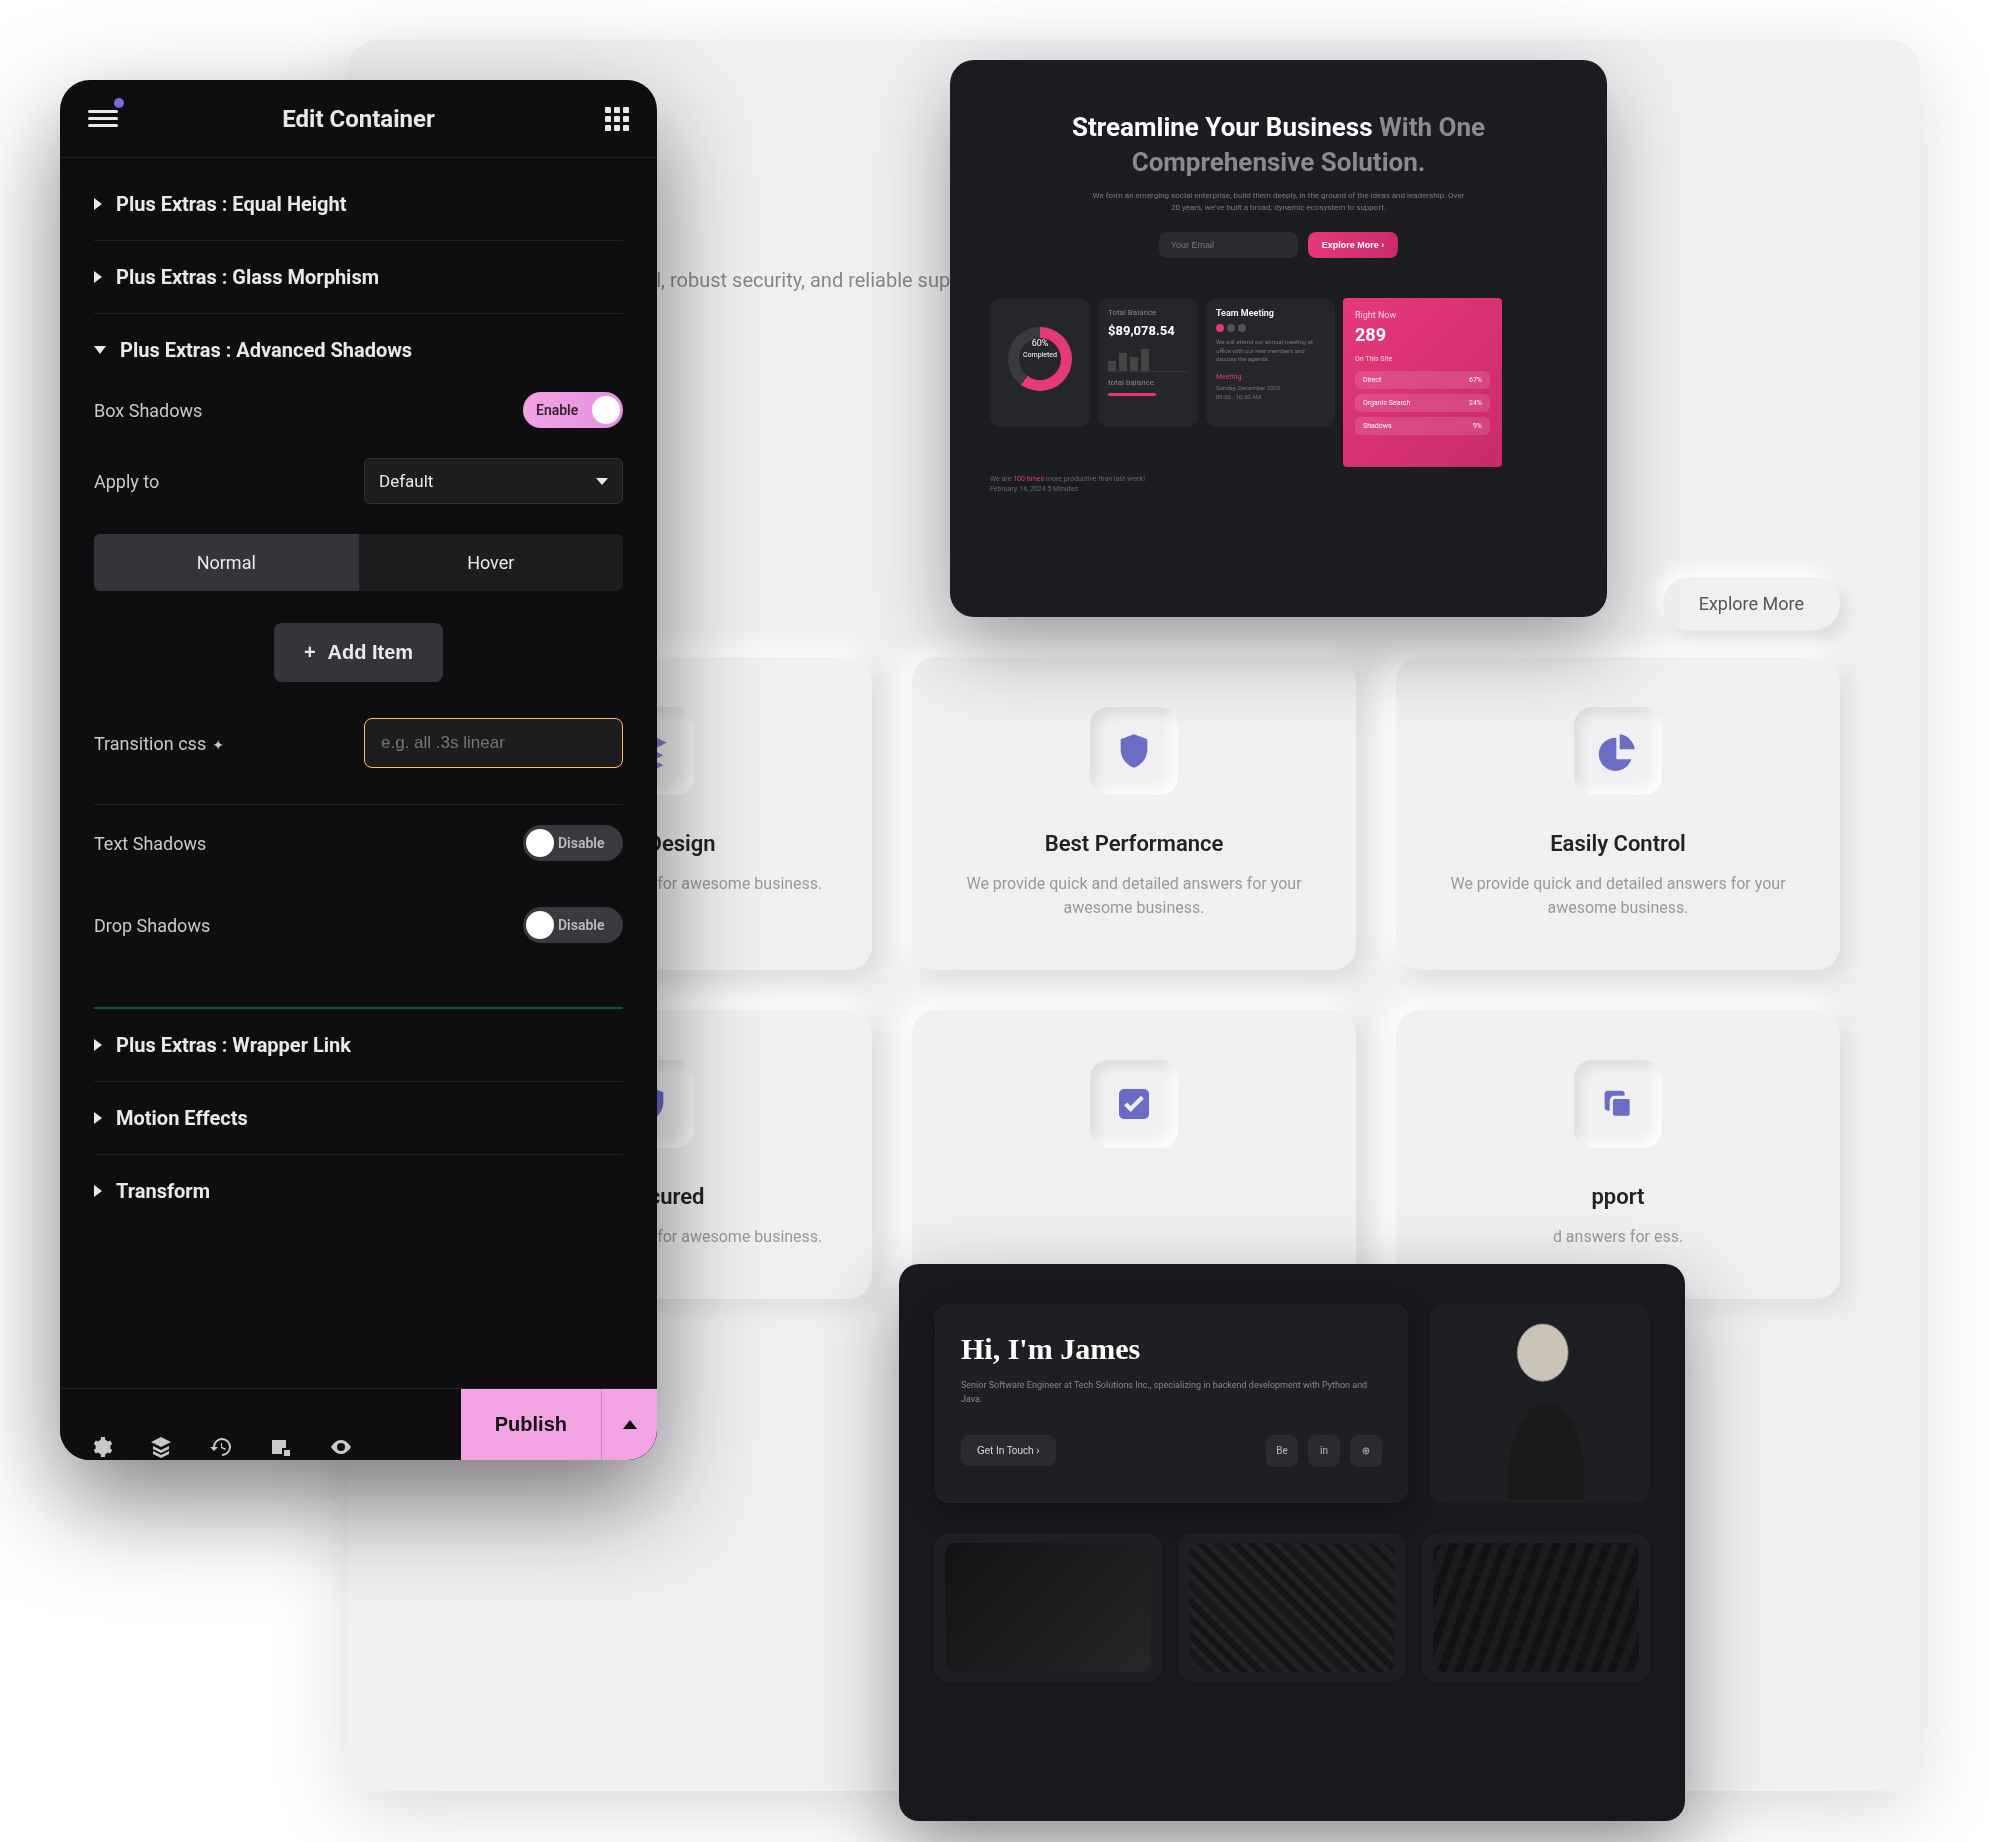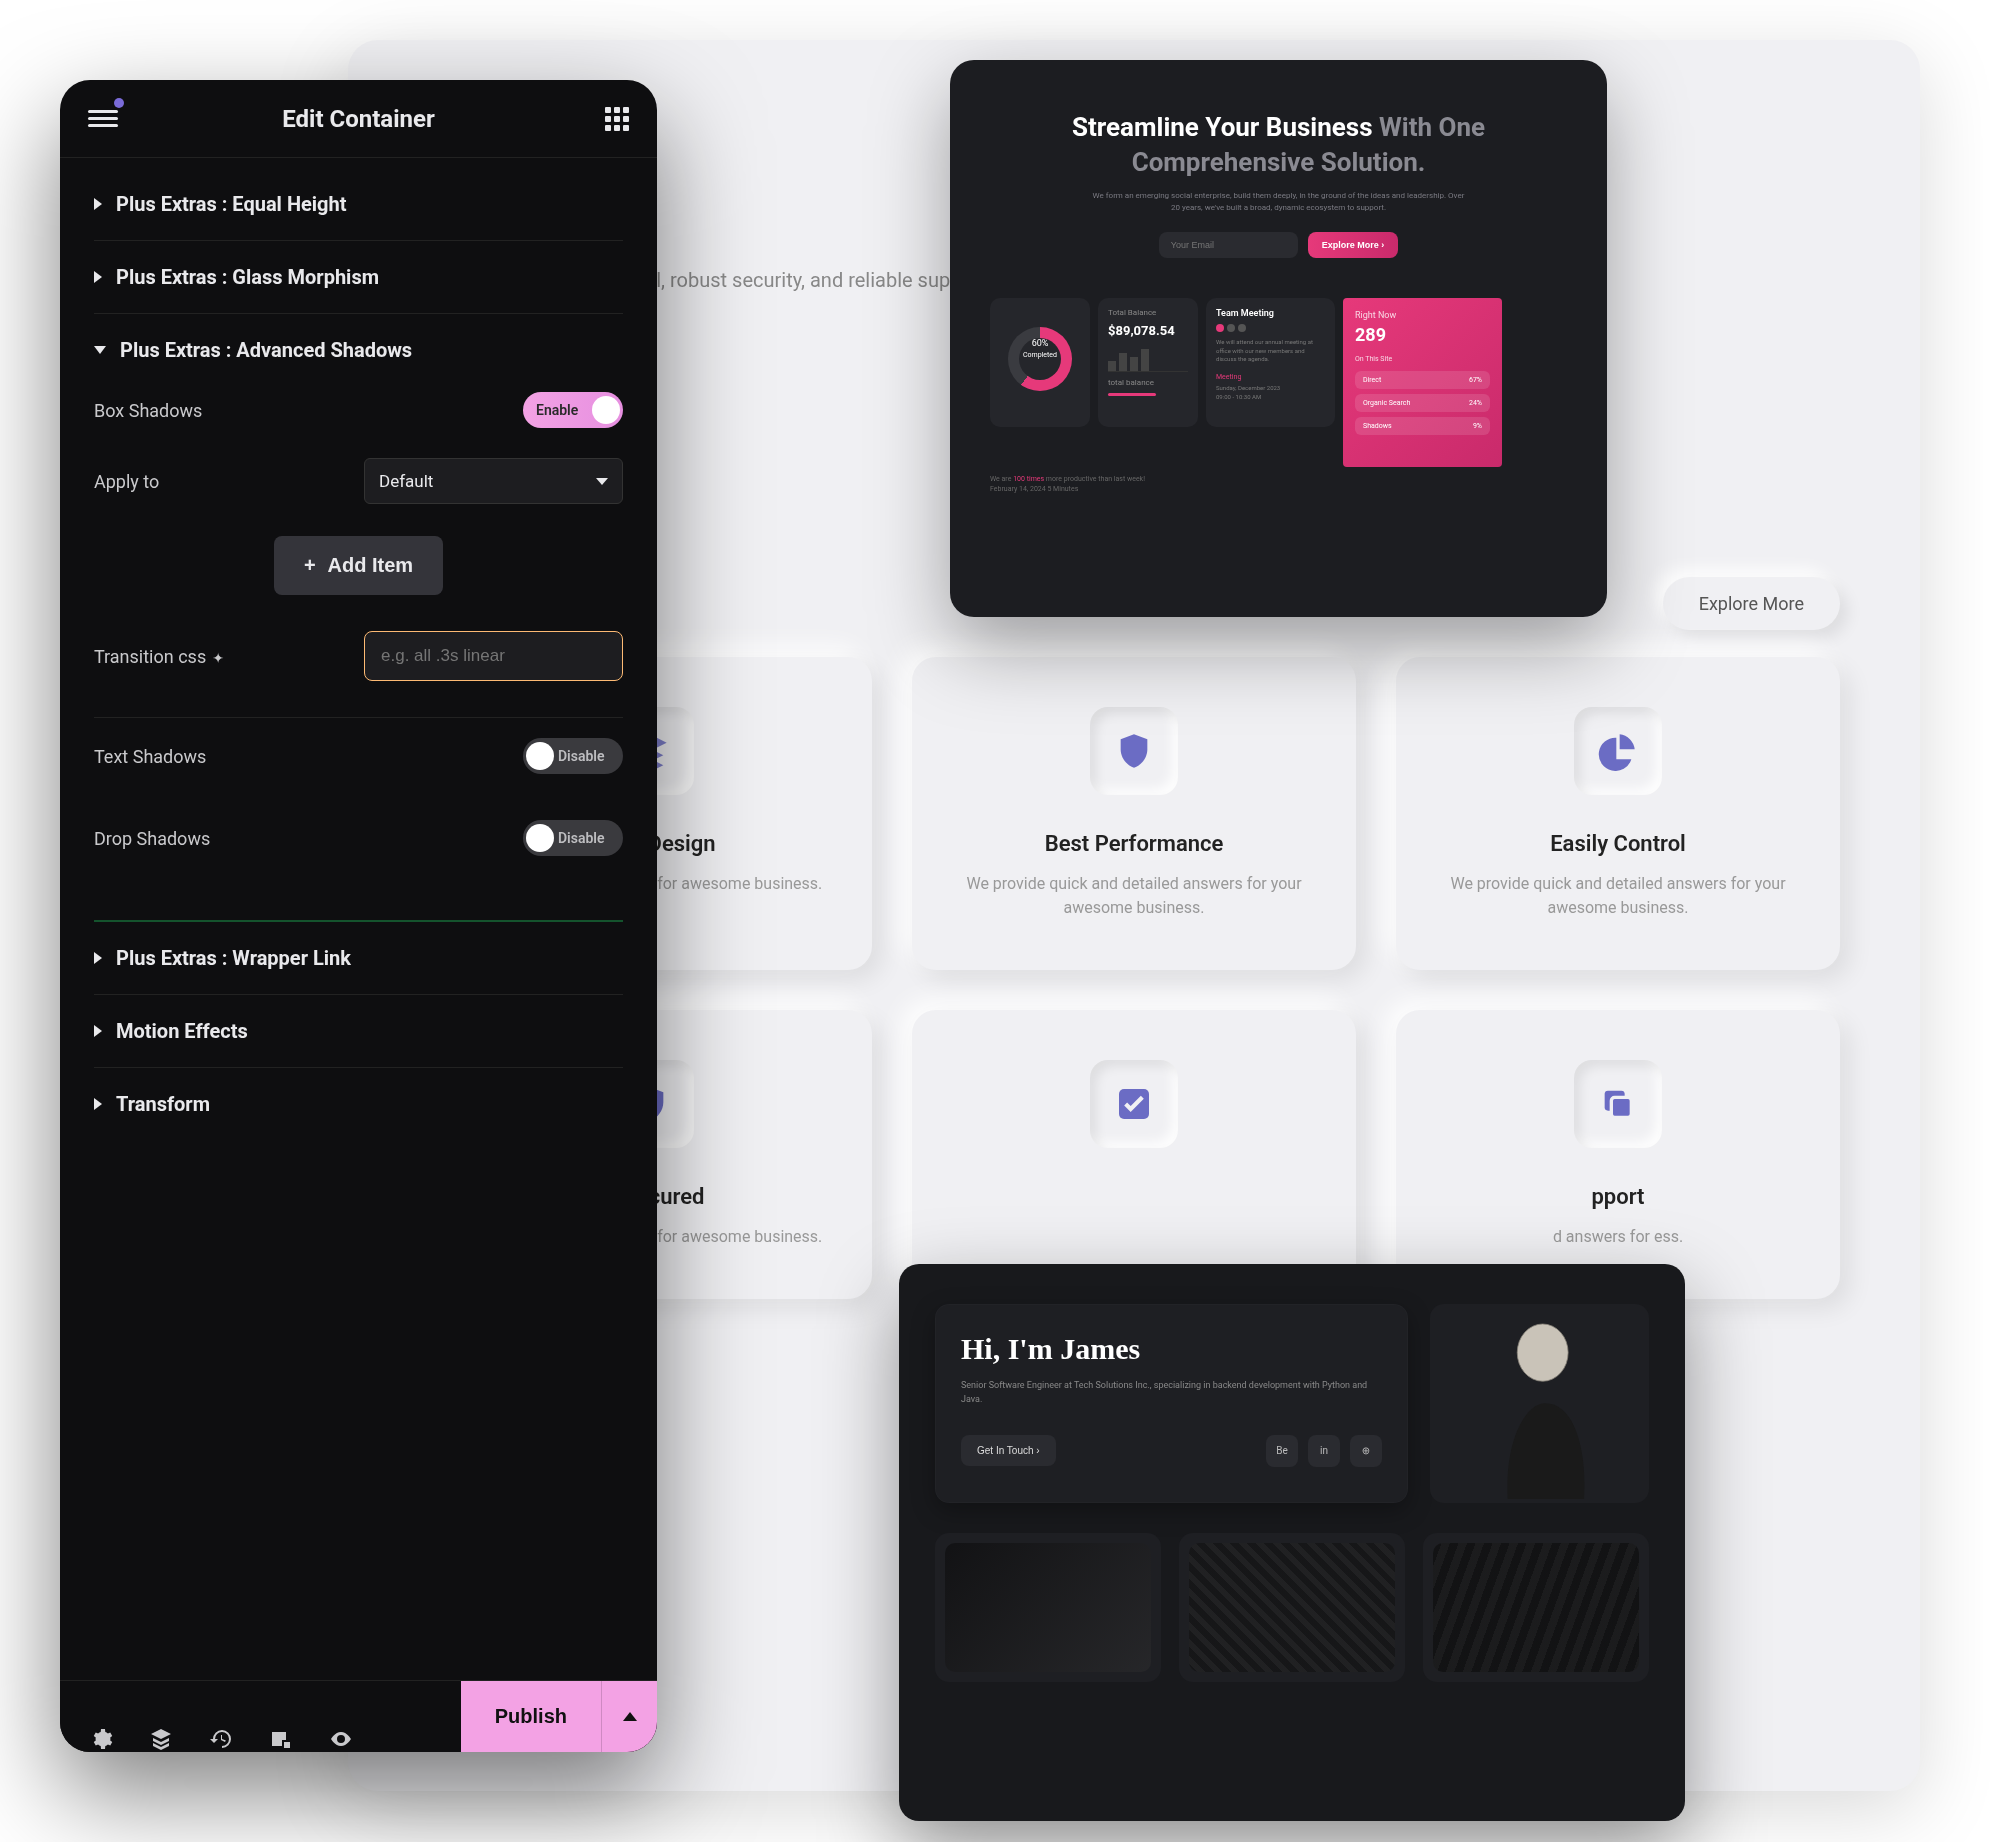--- a/index.html
+++ b/index.html
@@ -324,21 +324,21 @@
   }
   .james-tile.t2::after{ background: repeating-linear-gradient(45deg,#111 0 6px,#222 6px 12px); opacity:.6;}
   .james-tile.t3::after{ background: repeating-linear-gradient(110deg,#0c0c0c 0 8px,#1a1a1a 8px 16px); opacity:.65;}
 
   
   .editor {
     position: absolute;
     left: 60px;
     top: 80px;
     width: 597px;
-    height: 1672px;
+    height: 1380px;
     background: #0e0e10;
     border-radius: 30px;
     box-shadow: 0 40px 100px rgba(0,0,0,.5);
     color: #e9e9ec;
     display: flex;
     flex-direction: column;
     overflow: hidden;
   }
   .editor-header {
     height: 78px;
@@ -799,20 +799,24 @@
       </div>
 
       <div class="control-row">
         <span class="control-label">Apply to</span>
         <div class="select-box">
           <span>Default</span>
           <span class="sel-caret"></span>
         </div>
       </div>
 
+      <div class="tab-pair">
+        <div class="tab active">Normal</div>
+        <div class="tab">Hover</div>
+      </div>
 
       <button class="add-item-btn">
         <span class="plus">+</span>
         <span>Add Item</span>
       </button>
 
       <div class="control-row" style="margin-top:36px">
         <span class="control-label">
           <span class="sparkle">Transition css</span>
         </span>

